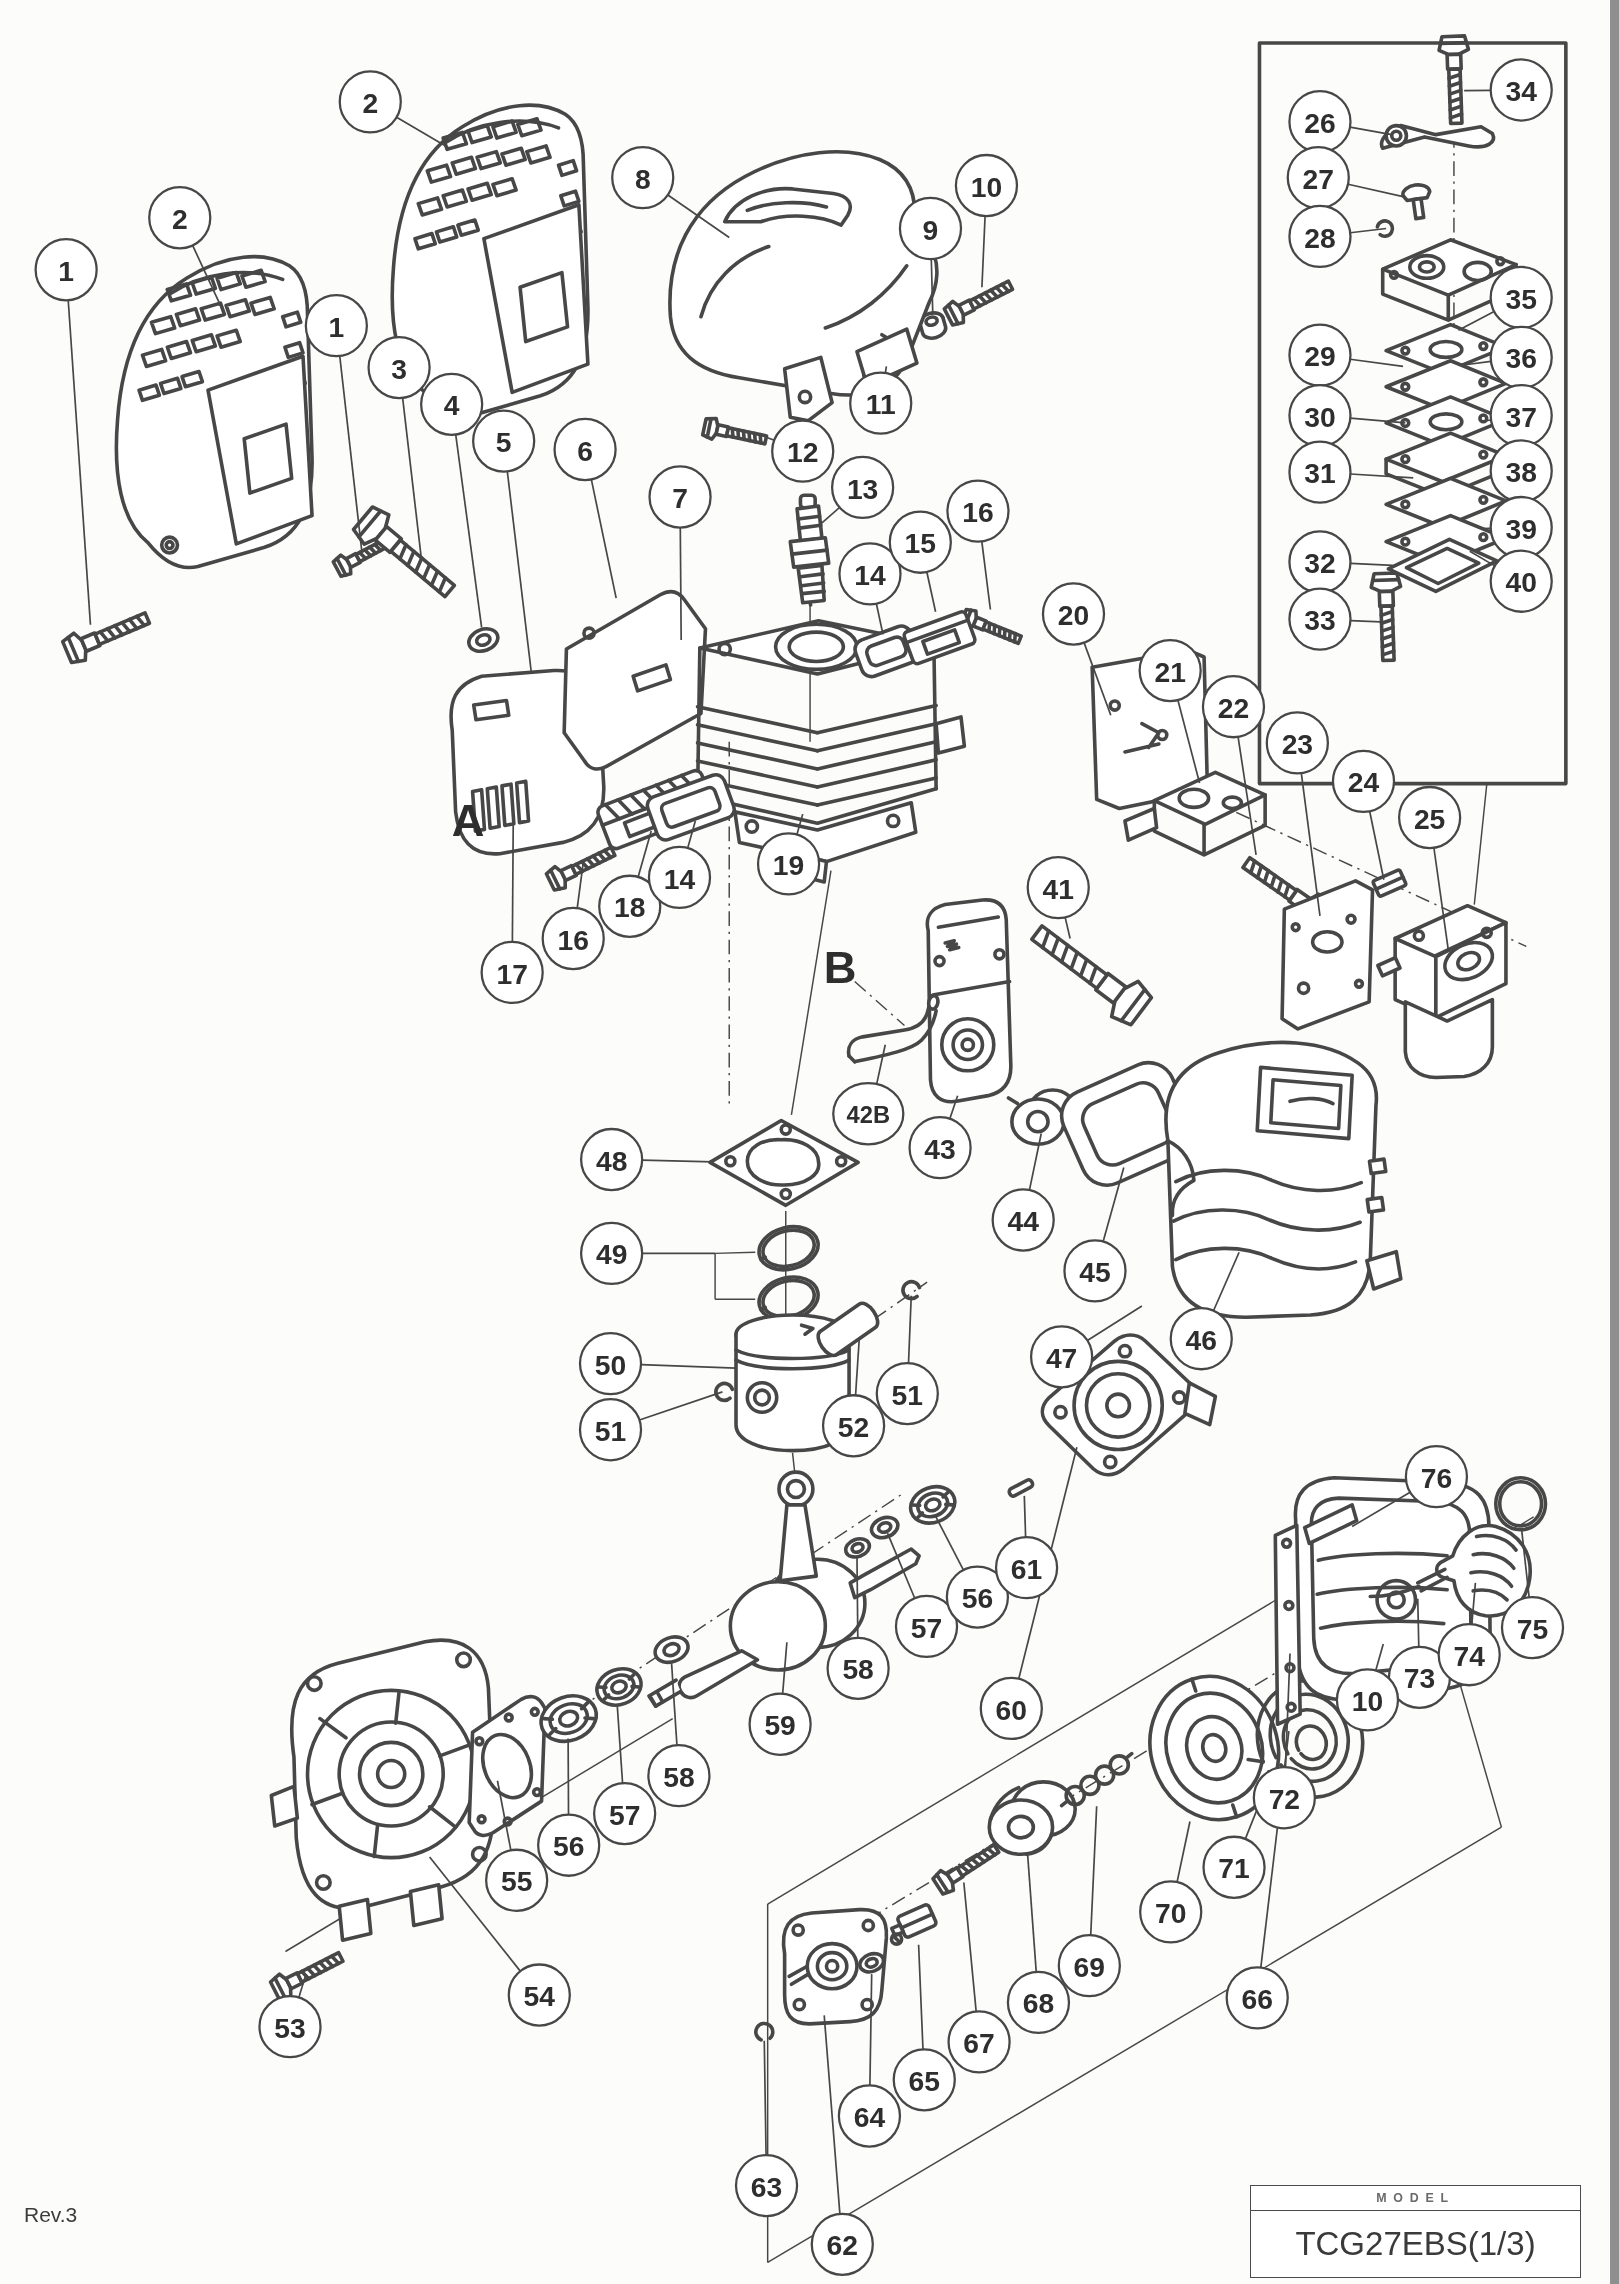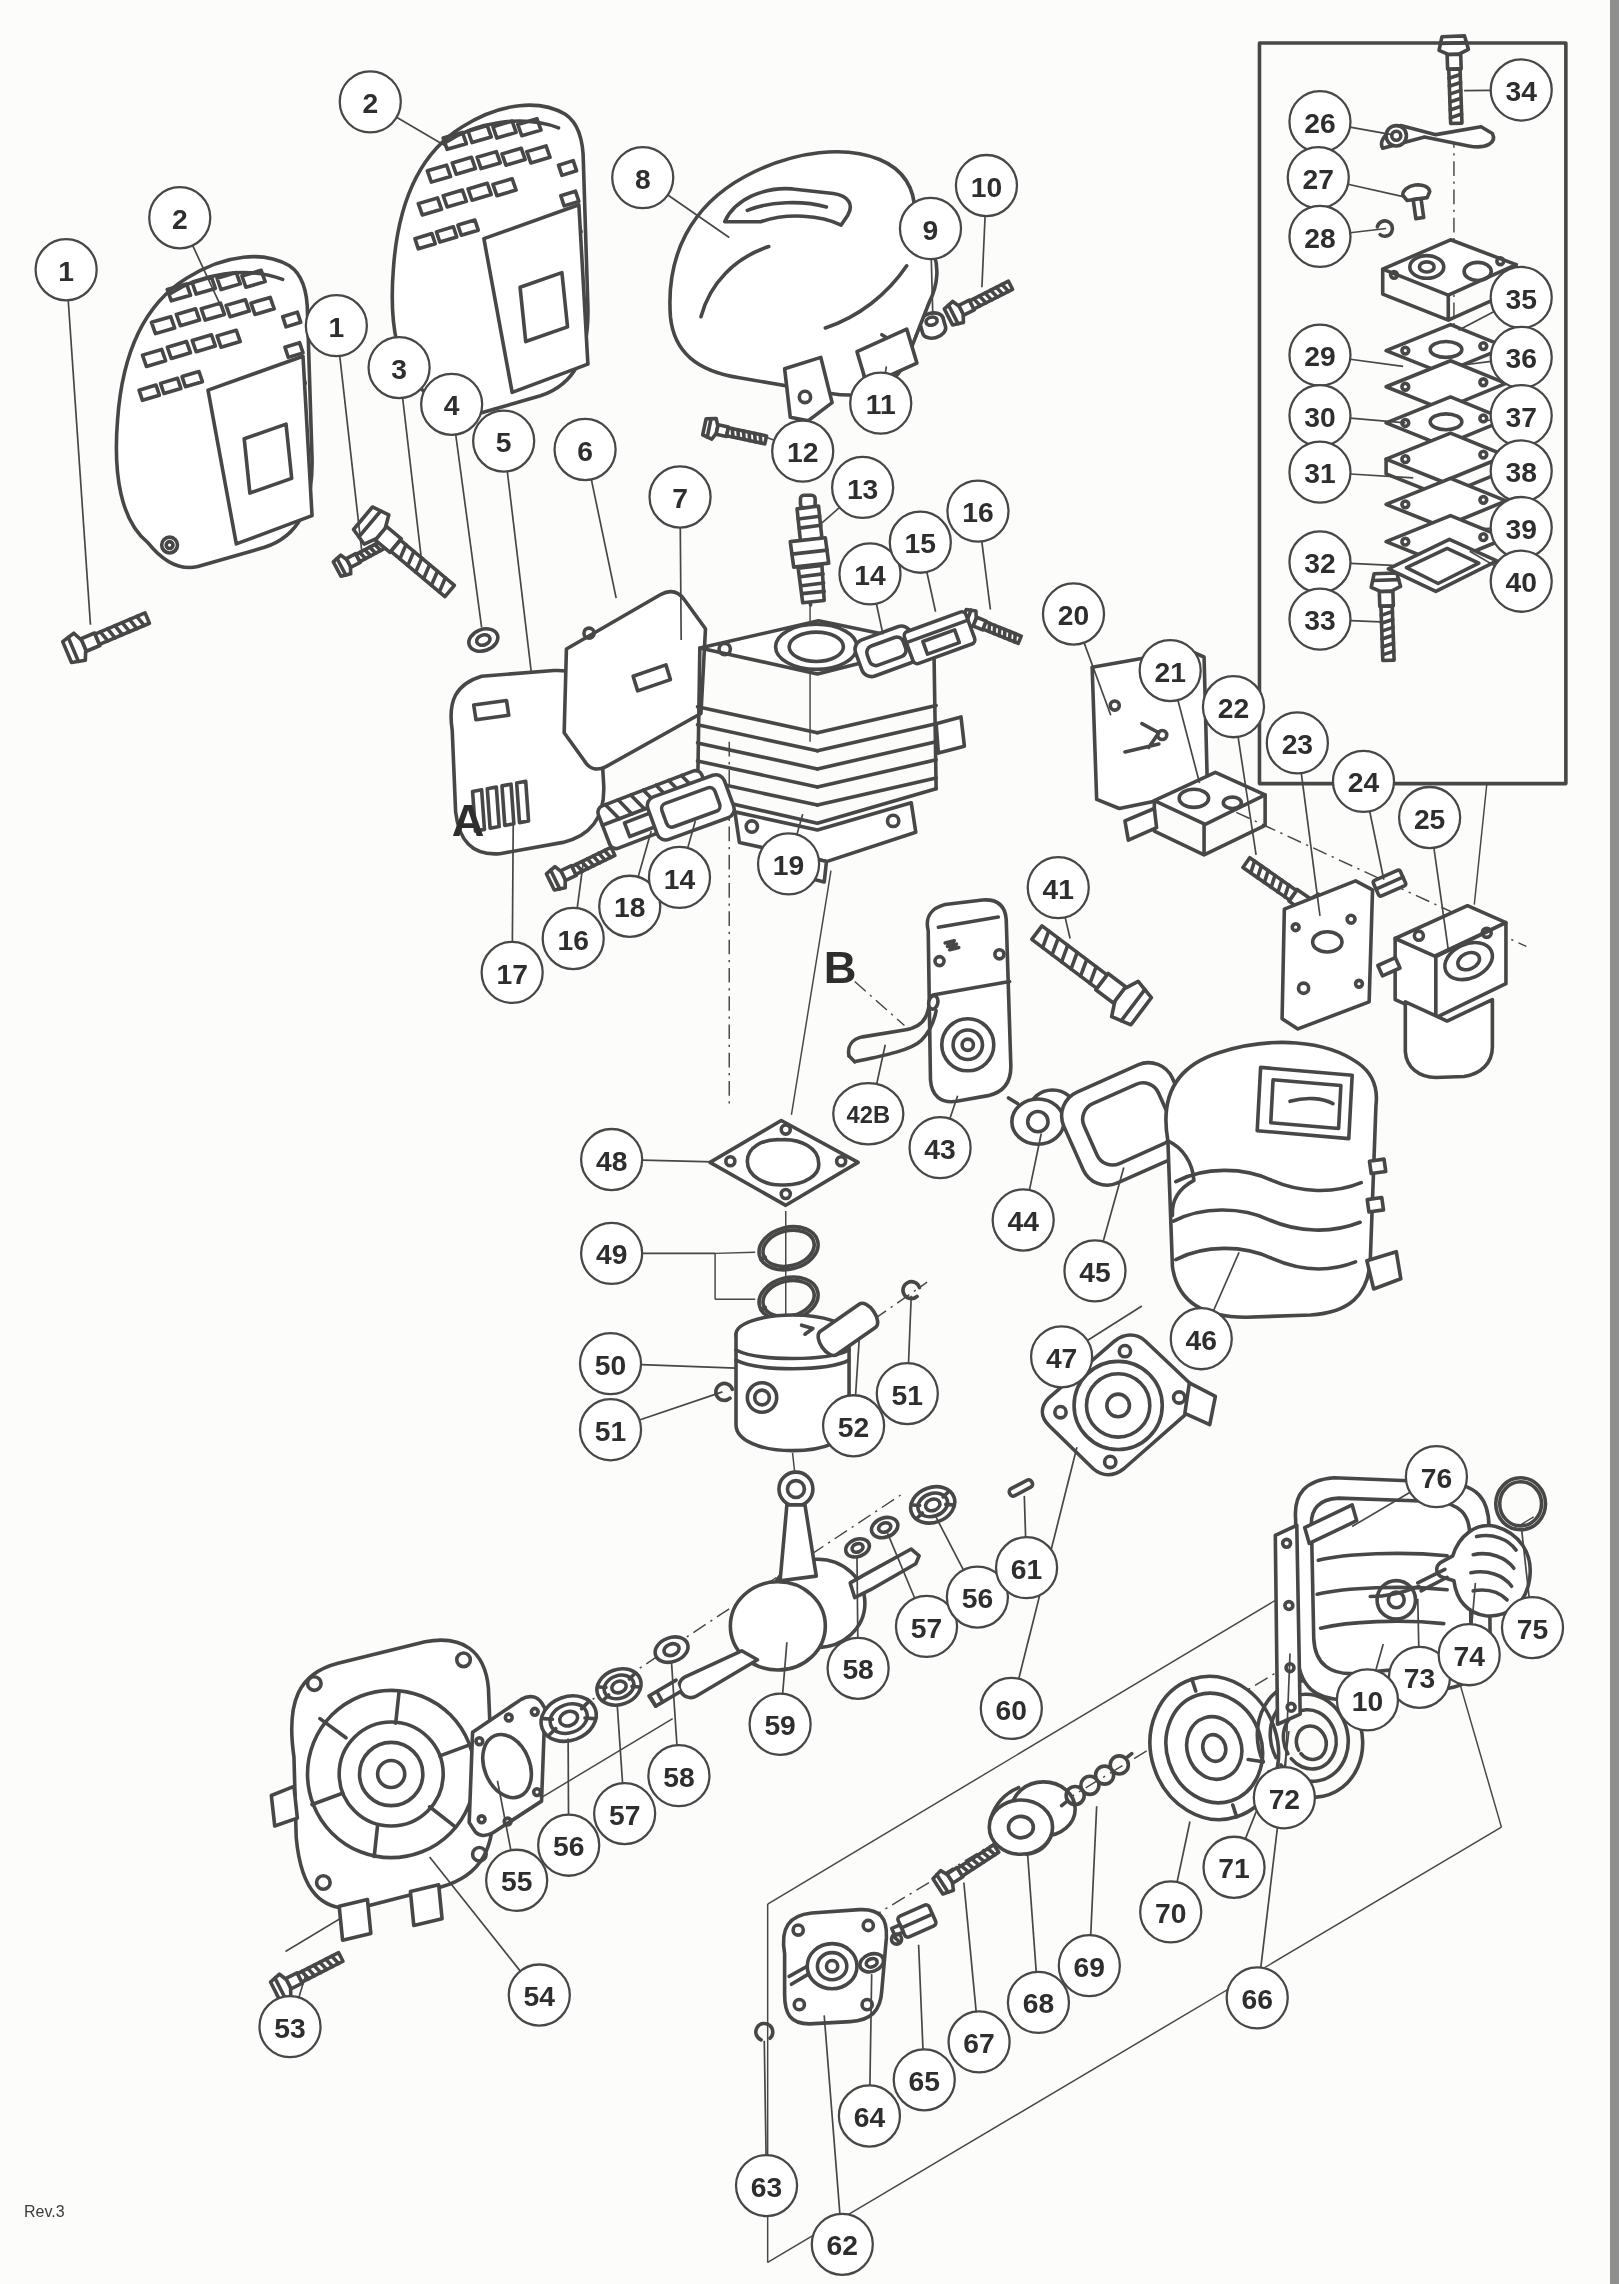--- a/index.html
+++ b/index.html
@@ -1,21 +1,21 @@
 <!DOCTYPE html>
 <html style="font-size:9px"><head>
 <meta charset="utf-8">
 <style>
   html,body{margin:0;padding:0;background:#fbfbfa;}
   #page{position:relative;width:1619px;height:2284px;background:#fcfcfb;overflow:hidden;
         font-family:"Liberation Sans", sans-serif;}
   svg{position:absolute;left:0;top:0;}
   .p{fill:none;stroke:#474747;stroke-width:3.6;stroke-linejoin:round;stroke-linecap:round;vector-effect:non-scaling-stroke;}
   .pf{fill:#ffffff;}
-  #rev{position:absolute;left:24px;top:2203px;font-size:16px;color:#3c3c3c;}
+  #rev{position:absolute;left:24px;top:2203px;font-size:21px;color:#3c3c3c;}
   #modelbox{position:absolute;left:1250px;top:2185px;width:331px;height:93px;border:1.7px solid #4a4a4a;background:#fff;box-sizing:border-box;}
   #modelbox .hdr{height:24px;border-bottom:1.7px solid #4a4a4a;display:flex;align-items:center;justify-content:center;
       font-size:12.4px;letter-spacing:6.8px;color:#6a6a6a;font-weight:bold;}
   #modelbox .val{height:66px;display:flex;align-items:center;justify-content:center;font-size:33px;color:#3a3a3a;}
   #scanedge{position:absolute;right:0;top:0;width:9px;height:2284px;background:#8f8f8f;}
 </style>
 </head>
 <body>
 
 <div id="page">
@@ -967,16 +967,20 @@
         </g>
       </g>
     <g id="labels-layer">
         <text x="828" y="1452" text-anchor="middle" dominant-baseline="central" fill="#2e2e2e" font-size="80" font-weight="bold" font-family="&quot;Liberation Sans&quot;, sans-serif">A</text>
         <text x="1486" y="1712" text-anchor="middle" dominant-baseline="central" fill="#2e2e2e" font-size="80" font-weight="bold" font-family="&quot;Liberation Sans&quot;, sans-serif">B</text>
       </g>
   </svg>
 
   <div id="rev">Rev.3</div>
 
+  <div id="modelbox">
+    <div class="hdr">MODEL</div>
+    <div class="val">TCG27EBS(1/3)</div>
+  </div>
 
   <div id="scanedge"></div>
 </div>
 
 
 </body></html>

